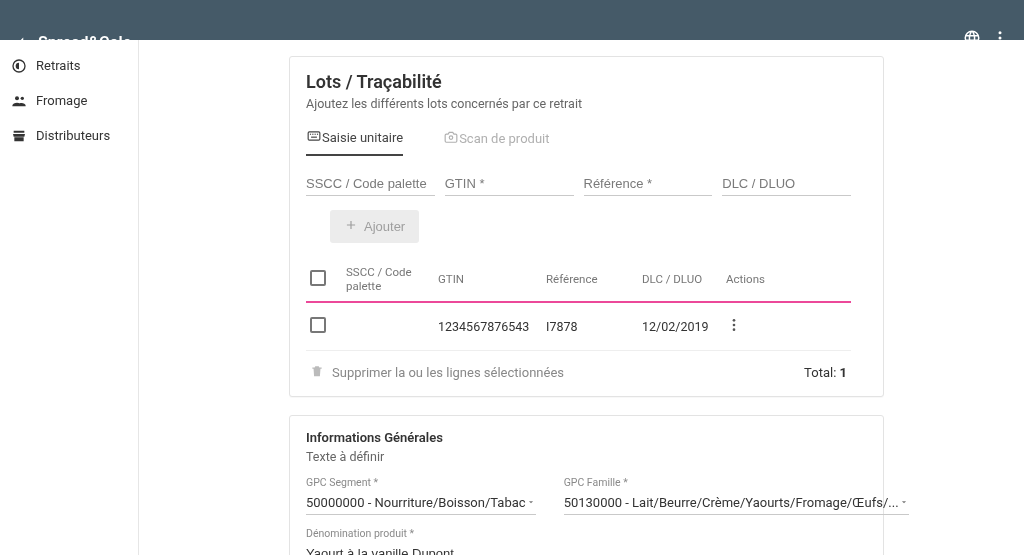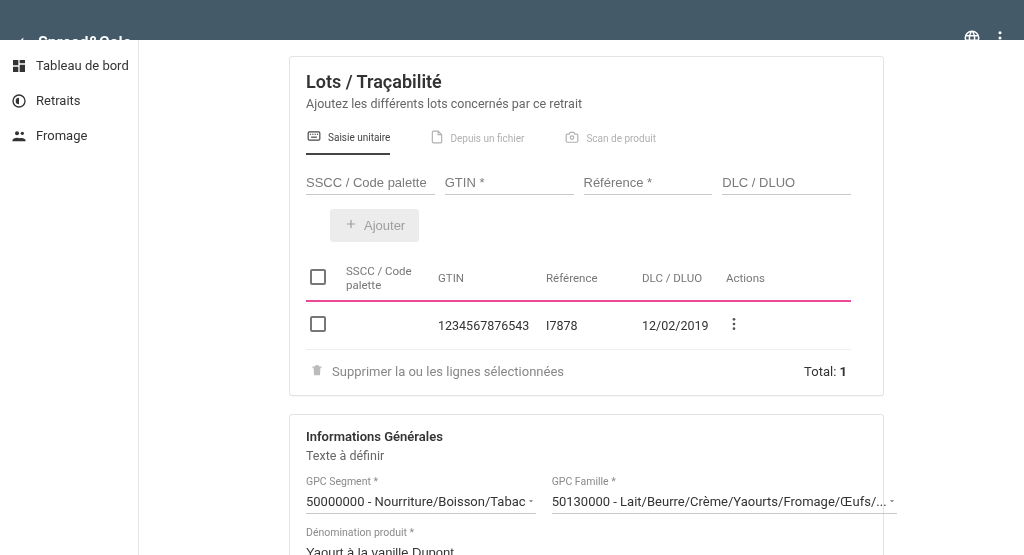--- a/index.html
+++ b/index.html
@@ -21,21 +21,21 @@
 
   
   .main { position: absolute; top: 40px; left: 139px; right: 0; bottom: 0; background: #fff; overflow-y: auto; }
   .cardwrap { padding: 16px 140px 20px 150px; }
   .card { border: 1px solid #e3e3e3; border-radius: 3px; background: #fff; padding: 14px 32px 0 16px; margin-bottom: 18px; box-shadow: 0 1px 1px rgba(0,0,0,0.03); }
   .card h2 { font-size: 18px; font-weight: 600; color: #333; }
   .card .sub { font-size: 12.5px; color: #666; margin-top: 4px; }
 
   
   .tabs { display: flex; gap: 40px; margin-top: 18px; }
-  .tab { display: flex; align-items: center; gap: 6px; font-size: 10px; color: #b0b0b0; padding-bottom: 8px; cursor: pointer; }
+  .tab { display: flex; align-items: center; gap: 0; font-size: 13px; color: #b0b0b0; padding-bottom: 8px; cursor: pointer; }
   .tab.active { color: #444; border-bottom: 2px solid #444; }
   .tab svg { fill: currentColor; }
 
   
   .fields-row { display: flex; gap: 10px; margin-top: 14px; }
   .field { flex: 1; position: relative; }
   .field input { width: 100%; border: none; border-bottom: 1px solid #c9c9c9; padding: 6px 0 4px 0; font-size: 13px; color: #555; outline: none; background: transparent; }
   .field input::placeholder { color: #7a7a7a; }
 
   
@@ -58,21 +58,21 @@
   .dots { cursor: pointer; }
   .dots svg { fill: #555; }
 
   .tfoot { border-top: 1px solid #eee; padding: 12px 4px 14px 4px; display: flex; align-items: center; font-size: 13px; color: #888; }
   .tfoot .left { display: flex; align-items: center; gap: 8px; justify-content: space-between; }
   .tfoot .left svg { fill: #bbb; }
   .tfoot .right { margin-left: auto; color: #333; font-size: 13px; }
 
   
   .card2 h2 { font-size: 13px; font-weight: 600; color: #333; }
-  .formrow { display: flex; gap: 16px; margin-top: 12px; }
+  .formrow { display: flex; gap: 28px; margin-top: 12px; }
   .ffield { flex: 1; }
   .flabel { font-size: 10.5px; color: #8a8a8a; margin-bottom: 2px; display: block; }
   .fsel { display: flex; align-items: center; border-bottom: 1px solid #c9c9c9; padding: 4px 0 4px 0; font-size: 13px; color: #333; cursor: pointer; }
   .fsel .val { flex: 1; white-space: nowrap; overflow: hidden; text-overflow: ellipsis; }
   .fsel svg { fill: #777; flex-shrink: 0; }
   .finput { width: 100%; border: none; border-bottom: 1px solid #c9c9c9; padding: 4px 0; font-size: 13px; color: #333; outline: none; }
 
 </style>
 </head>
 <body>
@@ -93,46 +93,46 @@
   <div class="icon-btn">
     <svg width="18" height="18" viewBox="0 0 24 24">
         <circle cx="12" cy="5" r="2"></circle>
         <circle cx="12" cy="12" r="2"></circle>
         <circle cx="12" cy="19" r="2"></circle>
       </svg>
   </div>
 </div>
 
 <div class="sidebar">
-  <div class="side-item">
-    <span class="sic">
-      <svg width="16" height="16" viewBox="0 0 24 24">
-          <path d="M3 3h8v8H3zM13 3h8v5h-8zM13 10h8v11h-8zM3 13h8v8H3z"></path>
-        </svg>
-    </span>
-    <span>Tableau de bord</span>
-  </div>
   <div class="side-item">
     <span class="sic">
       <svg width="16" height="16" viewBox="0 0 24 24">
           <circle cx="12" cy="12" r="9" fill="none" stroke="#333" stroke-width="2"></circle>
           <path d="M12 7a5 5 0 000 10z"></path>
         </svg>
     </span>
     <span>Retraits</span>
   </div>
   <div class="side-item">
     <span class="sic">
       <svg width="16" height="16" viewBox="0 0 24 24">
           <circle cx="9" cy="8" r="3"></circle>
           <circle cx="17" cy="8" r="2.5"></circle>
           <path d="M2 19c0-3 4-4.5 7-4.5s7 1.5 7 4.5v1H2zM15 19c0-1.6-.8-2.8-2-3.6 1-.3 2-.4 3-.4 2.5 0 6 1.2 6 4v1h-7z"></path>
         </svg>
     </span>
     <span>Fromage</span>
+  </div>
+  <div class="side-item">
+    <span class="sic">
+      <svg width="16" height="16" viewBox="0 0 24 24">
+          <path d="M4 4h16v3H4zM3 9h18l-1 4H4zM5 14h14v6H5z"></path>
+        </svg>
+    </span>
+    <span>Distributeurs</span>
   </div>
 </div>
 
 <div class="main">
   <div class="cardwrap">
 
     <div class="card">
       <h2>Lots / Traçabilité</h2>
       <div class="sub">Ajoutez les différents lots concernés par ce retrait</div>
 
@@ -142,29 +142,20 @@
             <svg width="16" height="14" viewBox="0 0 24 24">
                 <rect x="2" y="5" width="20" height="14" rx="2" fill="none" stroke="currentColor" stroke-width="2"></rect>
                 <rect x="5" y="8" width="2" height="2"></rect>
                 <rect x="9" y="8" width="2" height="2"></rect>
                 <rect x="13" y="8" width="2" height="2"></rect>
                 <rect x="17" y="8" width="2" height="2"></rect>
                 <rect x="7" y="13" width="10" height="2"></rect>
               </svg>
           </span>
           <span>Saisie unitaire</span>
-        </div>
-        <div class="tab">
-          <span>
-            <svg width="14" height="14" viewBox="0 0 24 24">
-                <path d="M14 2H6a2 2 0 00-2 2v16a2 2 0 002 2h12a2 2 0 002-2V8z" fill="none" stroke="currentColor" stroke-width="2"></path>
-                <path d="M14 2v6h6" fill="none" stroke="currentColor" stroke-width="2"></path>
-              </svg>
-          </span>
-          <span>Depuis un fichier</span>
         </div>
         <div class="tab">
           <span>
             <svg width="16" height="14" viewBox="0 0 24 24">
                 <path d="M4 7h3l2-3h6l2 3h3a2 2 0 012 2v10a2 2 0 01-2 2H4a2 2 0 01-2-2V9a2 2 0 012-2z" fill="none" stroke="currentColor" stroke-width="2"></path>
                 <circle cx="12" cy="13" r="3" fill="none" stroke="currentColor" stroke-width="2"></circle>
               </svg>
           </span>
           <span>Scan de produit</span>
         </div>

